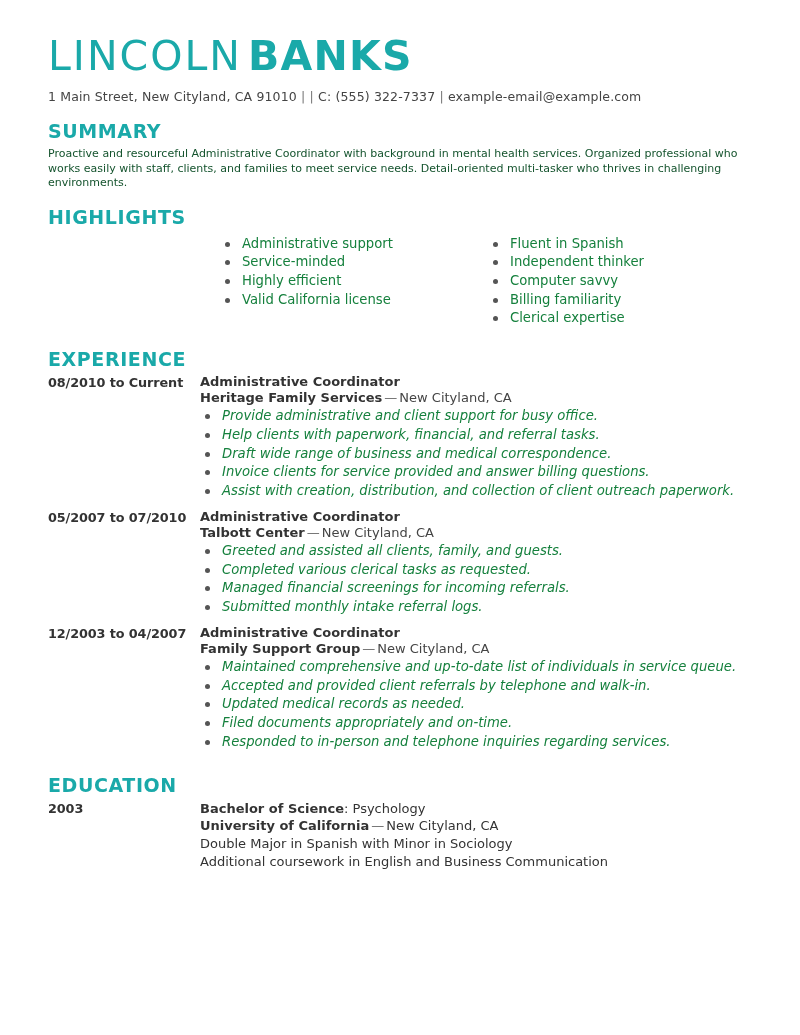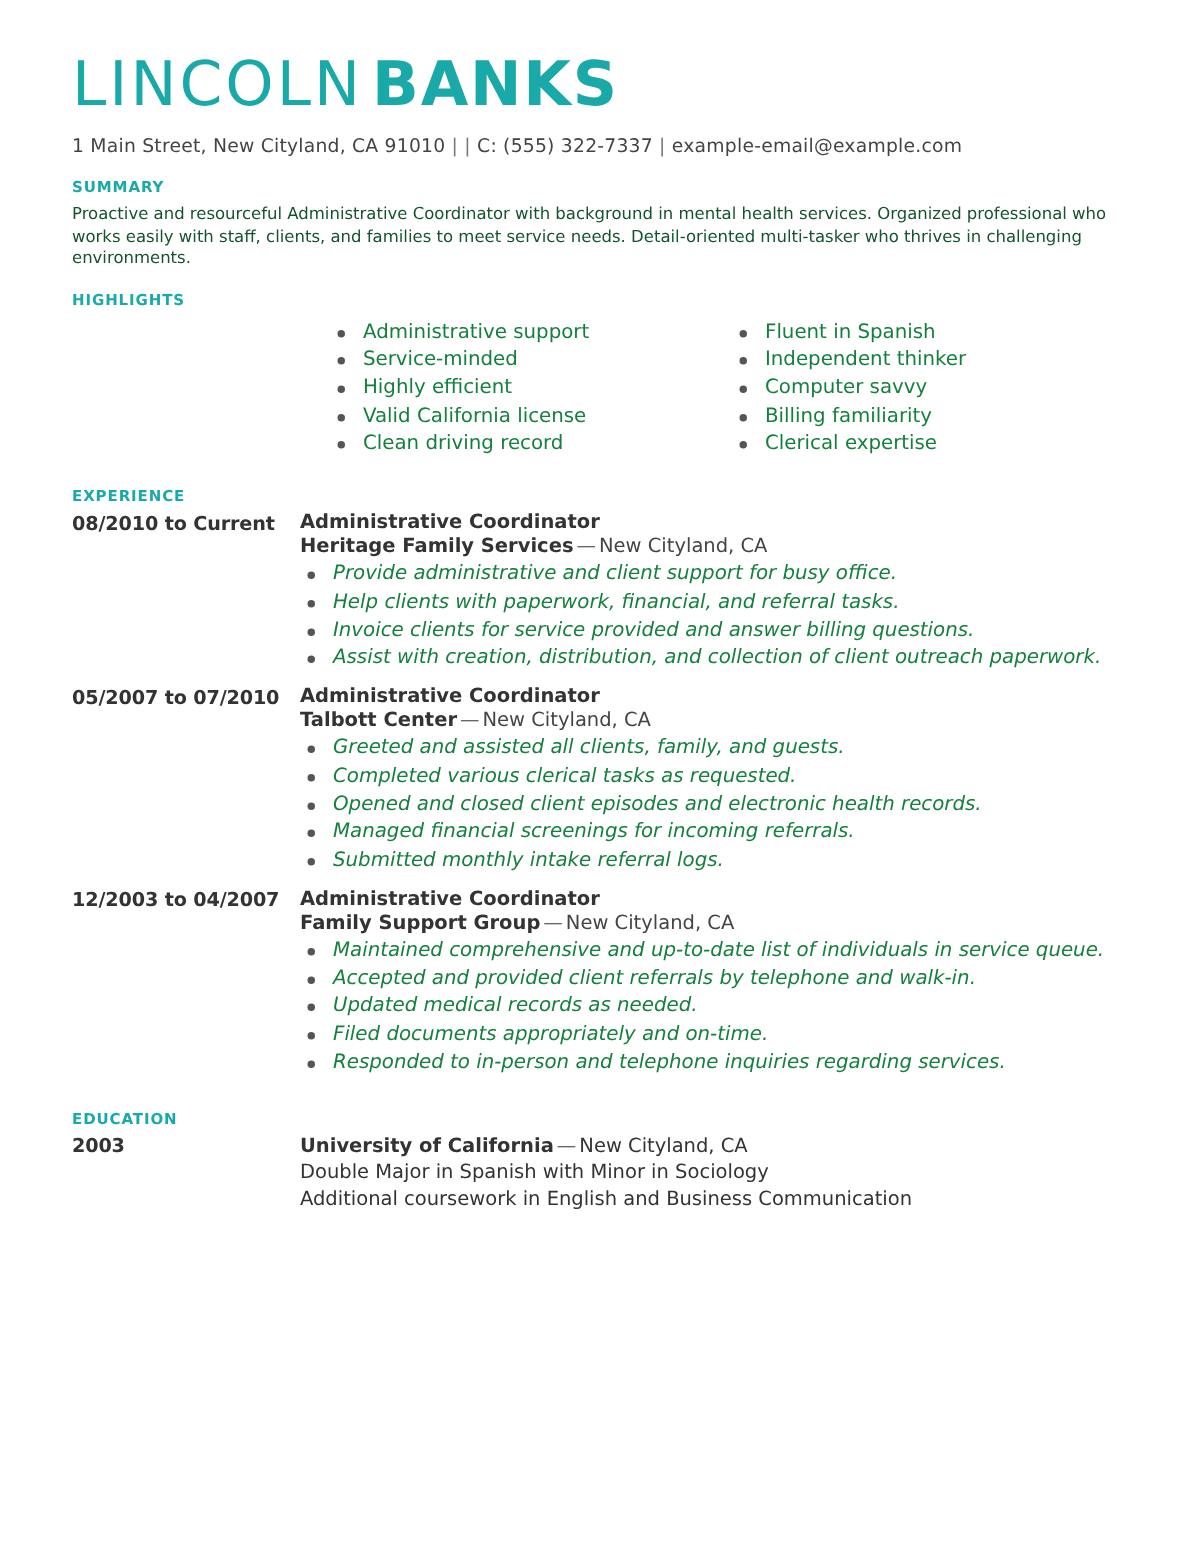--- a/index.html
+++ b/index.html
@@ -48,21 +48,21 @@
     font-size: 12.5px;
     color: #444444;
     letter-spacing: 0.15px;
     white-space: nowrap;
   }
   .contact-sep { color: #777777; }
 
   
   .section-head {
     color: #1aa9a9;
-    font-size: 10px;
+    font-size: 19px;
     font-weight: bold;
     letter-spacing: 0.6px;
   }
   .summary-head { margin-top: 16px; }
   .summary-body {
     margin-top: 5px;
     font-size: 11px;
     line-height: 1.32;
     color: #14532d;
     max-width: 690px;
@@ -162,21 +162,20 @@
   <div class="summary-body">Proactive and resourceful Administrative Coordinator with background in mental health services. Organized professional who works easily with staff, clients, and families to meet service needs. Detail-oriented multi-tasker who thrives in challenging environments.</div>
 
   <div class="section-head highlights-head">HIGHLIGHTS</div>
   <div class="highlights-wrap">
     <div class="hl-col">
       <ul class="bul">
         <li>Administrative support</li>
         <li>Service-minded</li>
         <li>Highly efficient</li>
         <li>Valid California license</li>
-        <li>Clean driving record</li>
       </ul>
     </div>
     <div class="hl-col">
       <ul class="bul">
         <li>Fluent in Spanish</li>
         <li>Independent thinker</li>
         <li>Computer savvy</li>
         <li>Billing familiarity</li>
         <li>Clerical expertise</li>
       </ul>
@@ -188,37 +187,37 @@
   <div class="entry">
     <div class="entry-date">08/2010 to Current</div>
     <div class="entry-body">
       <div class="job-title">Administrative Coordinator</div>
       <div class="job-company">
         <b>Heritage Family Services</b><span class="dash">—</span><span>New Cityland, CA</span>
       </div>
       <ul class="bul">
         <li>Provide administrative and client support for busy office.</li>
         <li>Help clients with paperwork, financial, and referral tasks.</li>
+        <li>Draft wide range of business and medical correspondence.</li>
         <li>Invoice clients for service provided and answer billing questions.</li>
         <li>Assist with creation, distribution, and collection of client outreach paperwork.</li>
       </ul>
     </div>
   </div>
 
   <div class="entry">
     <div class="entry-date">05/2007 to 07/2010</div>
     <div class="entry-body">
       <div class="job-title">Administrative Coordinator</div>
       <div class="job-company">
         <b>Talbott Center</b><span class="dash">—</span><span>New Cityland, CA</span>
       </div>
       <ul class="bul">
         <li>Greeted and assisted all clients, family, and guests.</li>
         <li>Completed various clerical tasks as requested.</li>
-        <li>Opened and closed client episodes and electronic health records.</li>
         <li>Managed financial screenings for incoming referrals.</li>
         <li>Submitted monthly intake referral logs.</li>
       </ul>
     </div>
   </div>
 
   <div class="entry">
     <div class="entry-date">12/2003 to 04/2007</div>
     <div class="entry-body">
       <div class="job-title">Administrative Coordinator</div>
@@ -233,20 +232,23 @@
         <li>Responded to in-person and telephone inquiries regarding services.</li>
       </ul>
     </div>
   </div>
 
   <div class="section-head education-head">EDUCATION</div>
   <div class="entry">
     <div class="entry-date">2003</div>
     <div class="entry-body">
       <div class="edu-line">
+        <span class="lbl">Bachelor of Science</span><span>: Psychology</span>
+      </div>
+      <div class="edu-line">
         <span class="lbl">University of California</span><span class="dash">—</span><span>New Cityland, CA</span>
       </div>
       <div class="edu-line">Double Major in Spanish with Minor in Sociology</div>
       <div class="edu-line">Additional coursework in English and Business Communication</div>
     </div>
   </div>
 
 </div>
 
 </body></html>

